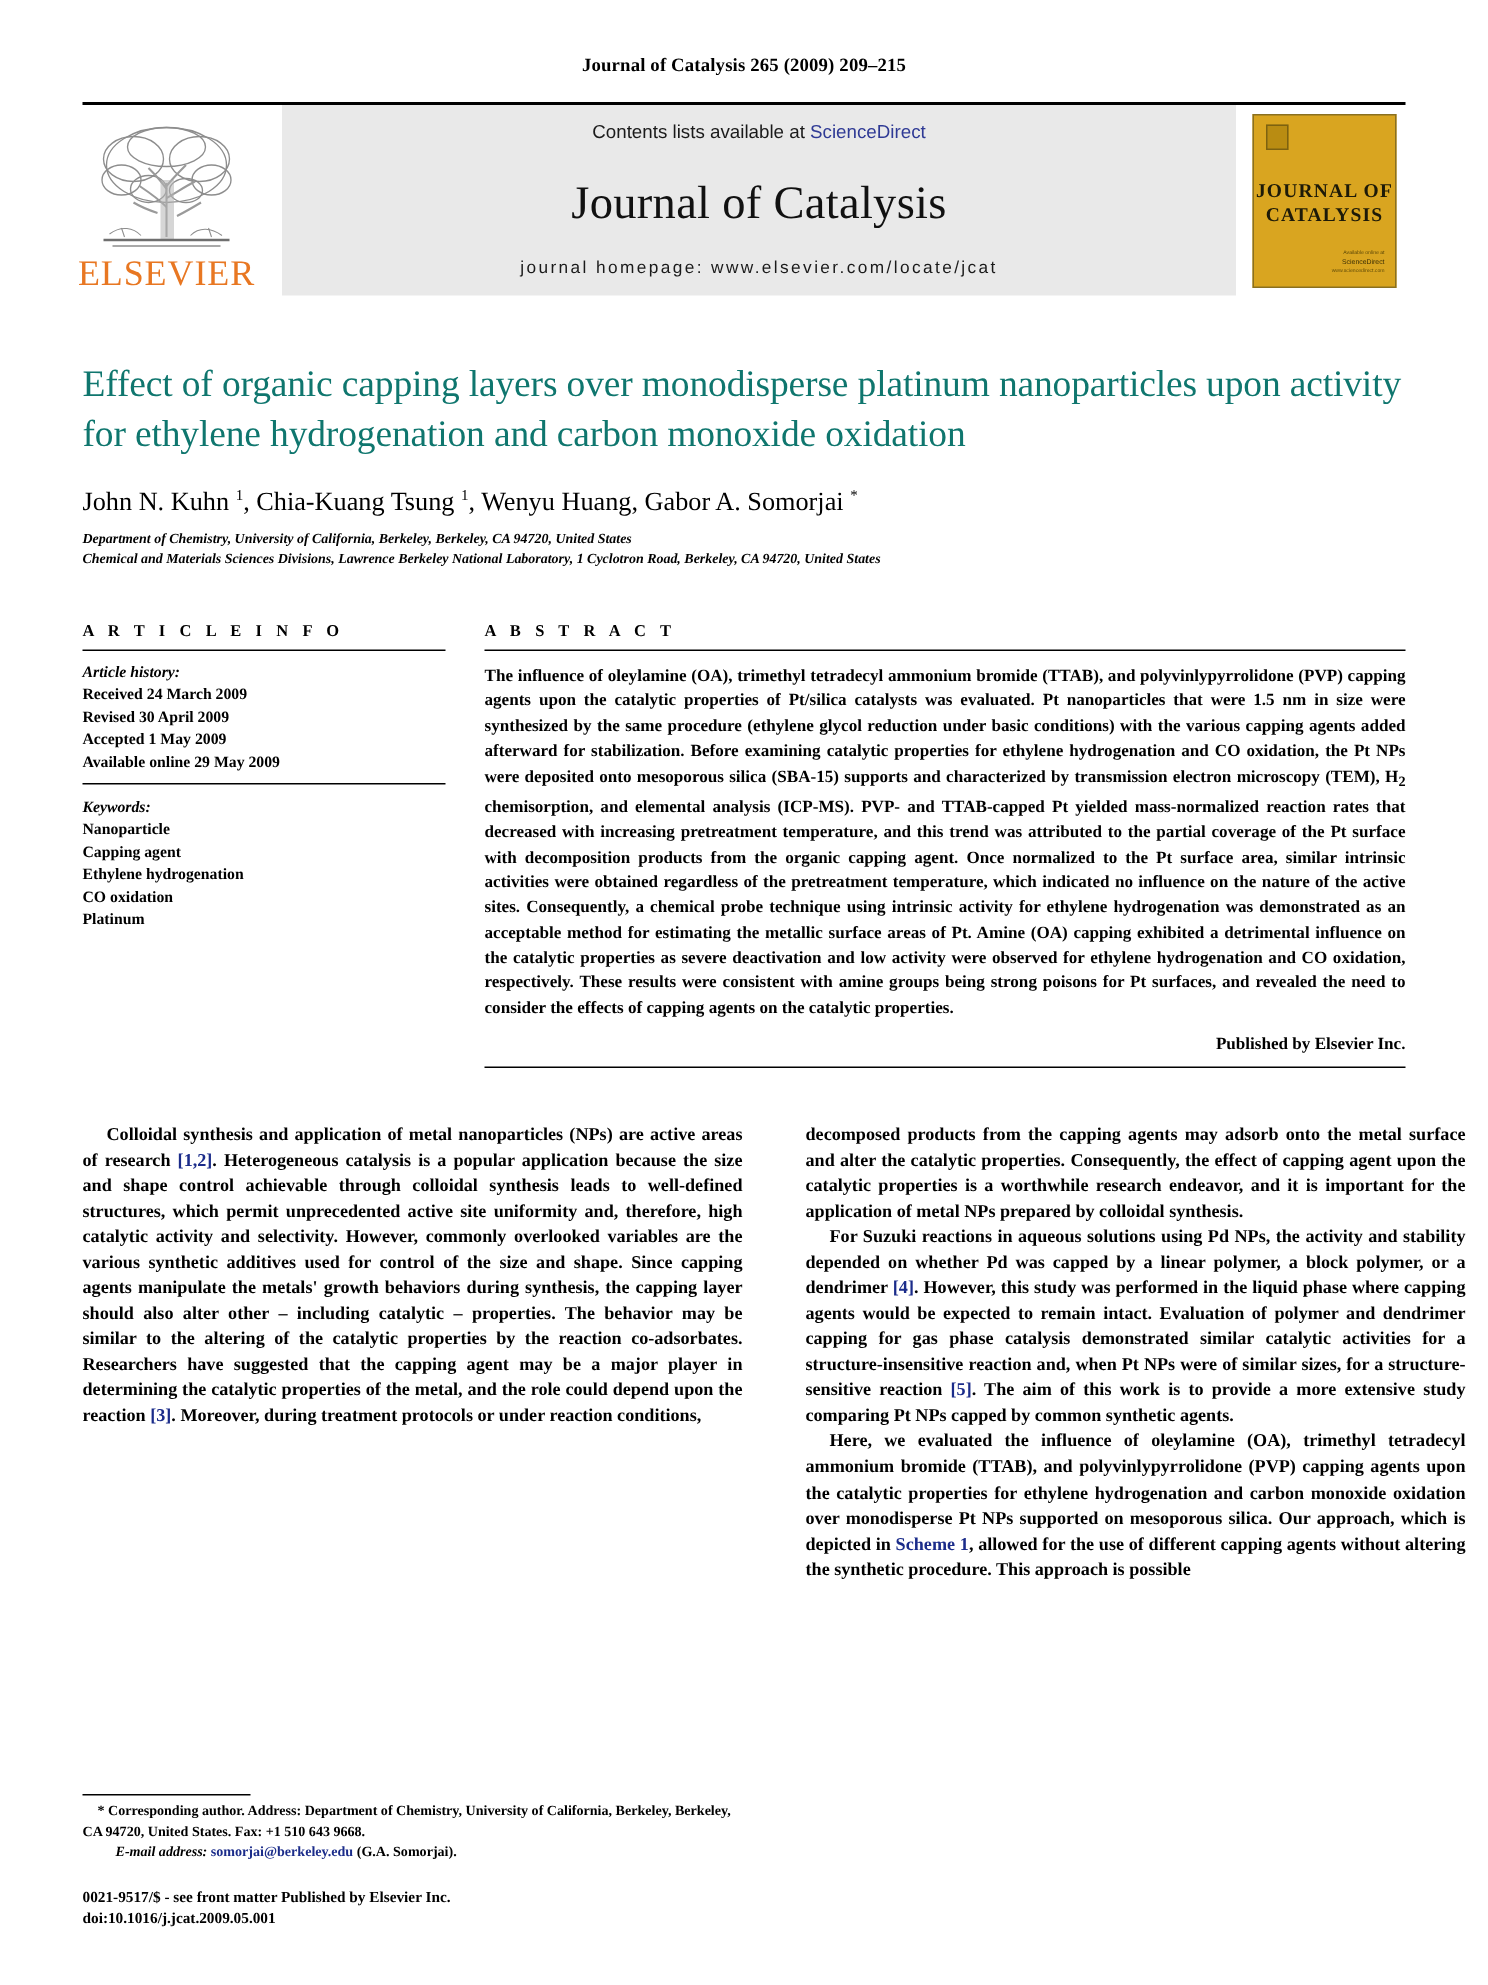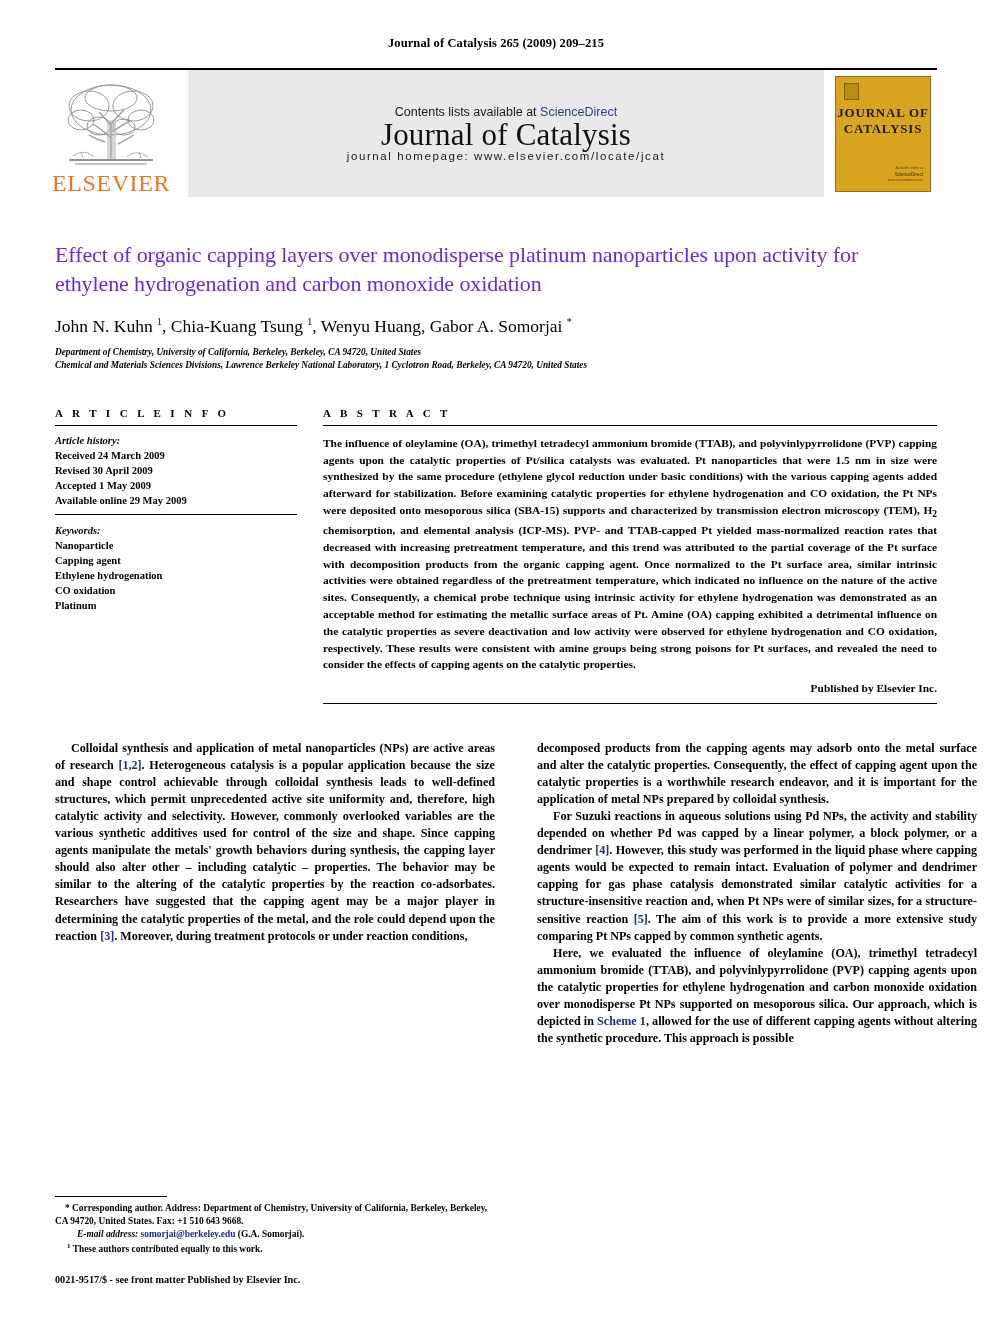--- a/index.html
+++ b/index.html
@@ -58,21 +58,21 @@
     letter-spacing: 0.6px;
     line-height: 1;
     margin-top: -1px;
   }
   .masthead-center {
     flex: 1 1 auto;
     background: #e9e9e9;
     display: flex;
     flex-direction: column;
     align-items: center;
-    justify-content: center;
+    justify-content: space-between;
     padding: 11px 0 12px 0;
     box-sizing: border-box;
     margin-left: 21px;
   }
   .contents-line {
     font-family: "Liberation Sans", sans-serif;
     font-size: 12.5px;
     color: #1a1a1a;
   }
   .contents-line .sd {
@@ -109,21 +109,21 @@
   }
   .cover-emblem {
     position: absolute;
     top: 6px; left: 8px;
     width: 13px; height: 15px;
     background: #b98c12;
     border: 1px solid #7d6210;
   }
   .cover-title {
     position: absolute;
-    top: 28px; left: 0; right: 0;
+    top: 42px; left: 0; right: 0;
     text-align: center;
     font-family: "Liberation Serif", serif;
     font-weight: bold;
     font-size: 13px;
     line-height: 1.25;
     color: #1d1a08;
     letter-spacing: 0.8px;
   }
   .cover-sd {
     position: absolute;
@@ -132,24 +132,24 @@
     font-size: 3.4px;
     line-height: 1.5;
     color: #5e4a08;
     font-family: "Liberation Sans", sans-serif;
   }
   .cover-sd .big { font-size: 4.6px; color:#3a2e05; }
 
   
   .title-block { margin-top: 44px; }
   .paper-title {
-    font-size: 22px;
+    font-size: 25px;
     line-height: 1.30;
     font-weight: normal;
-    color: #6d28d9;
+    color: #0f766e;
     margin: 0;
     letter-spacing: -0.1px;
   }
   .authors {
     margin-top: 17px;
     font-size: 17.5px;
     line-height: 1.3;
   }
   .authors sup { font-size: 10px; vertical-align: super; }
   .affil {
@@ -364,19 +364,19 @@
       <p style="text-indent:0">decomposed products from the capping agents may adsorb onto the metal surface and alter the catalytic properties. Consequently, the effect of capping agent upon the catalytic properties is a worthwhile research endeavor, and it is important for the application of metal NPs prepared by colloidal synthesis.</p>
       <p><span>For Suzuki reactions in aqueous solutions using Pd NPs, the activity and stability depended on whether Pd was capped by a linear polymer, a block polymer, or a dendrimer </span><span class="ref-link">[4]</span><span>. However, this study was performed in the liquid phase where capping agents would be expected to remain intact. Evaluation of polymer and dendrimer capping for gas phase catalysis demonstrated similar catalytic activities for a structure-insensitive reaction and, when Pt NPs were of similar sizes, for a structure-sensitive reaction </span><span class="ref-link">[5]</span><span>. The aim of this work is to provide a more extensive study comparing Pt NPs capped by common synthetic agents.</span></p>
       <p><span>Here, we evaluated the influence of oleylamine (OA), trimethyl tetradecyl ammonium bromide (TTAB), and polyvinlypyrrolidone (PVP) capping agents upon the catalytic properties for ethylene hydrogenation and carbon monoxide oxidation over monodisperse Pt NPs supported on mesoporous silica. Our approach, which is depicted in </span><span class="ref-link">Scheme 1</span><span>, allowed for the use of different capping agents without altering the synthetic procedure. This approach is possible</span></p>
     </div>
   </div>
 
   <div class="footnotes">
     <div class="fn-rule"></div>
     <div class="fn-line">* Corresponding author. Address: Department of Chemistry, University of California, Berkeley, Berkeley, CA 94720, United States. Fax: +1 510 643 9668.</div>
     <div class="fn-email"><i>E-mail address:</i> <span class="mail">somorjai@berkeley.edu</span><span> (G.A. Somorjai).</span></div>
-    <div class="fn-eq"><sup>1</sup> <span>These authors contributed equally to this work.</span></div>
     <div class="imprint">
       <div>0021-9517/$ - see front matter Published by Elsevier Inc.</div>
+      <div>doi:10.1016/j.jcat.2009.05.001</div>
     </div>
   </div>
 
 </div>
 
 </body></html>

